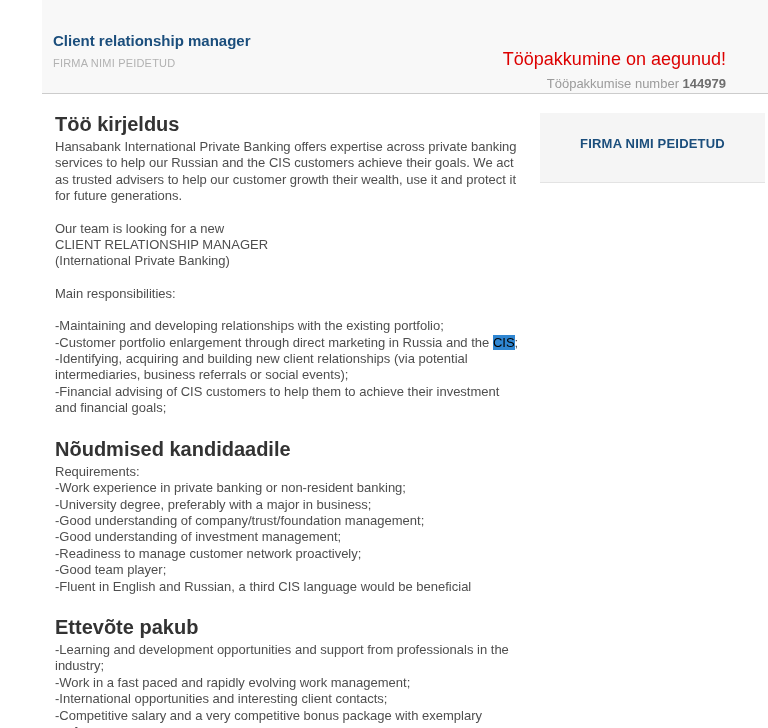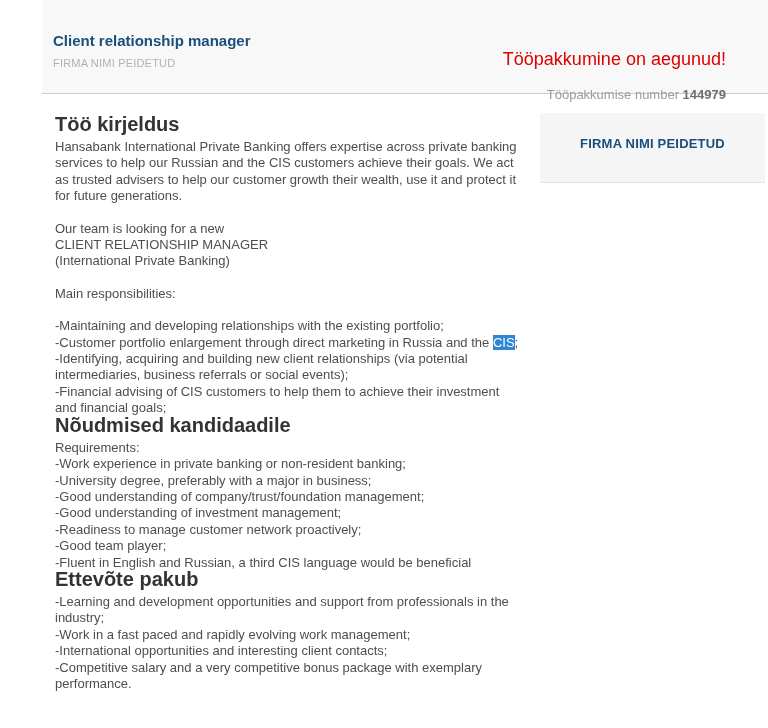--- a/index.html
+++ b/index.html
@@ -34,21 +34,21 @@
   .header-right {
     position: absolute; top: 9px; right: 42px;
     text-align: right;
   }
   .expired-notice {
     font-size: 18px; font-weight: normal;
     color: var(--expired-red, #dd0000);
     margin-top: 40px;
   }
   .offer-number-line {
-    margin-top: 17px;
+    margin-top: 6px;
     font-size: 13px; color: #9b9b9b;
   }
   .offer-number-value { font-weight: bold; color: #6e6e6e; }
 
   
   .sidebar-box {
     position: absolute; left: 540px; top: 113px; width: 225px; height: 70px;
     background: #f5f5f5;
     border-bottom: 1px solid #e3e3e3;
     box-sizing: border-box;
@@ -60,31 +60,31 @@
     letter-spacing: 0.2px;
     margin-bottom: 8px;
   }
 
   
   .main {
     position: absolute; left: 55px; top: 116px; width: 465px;
     font-size: 13px; line-height: 16.4px;
     color: #4e4e4e;
   }
-  .section + .section { }
+  .section + .section { margin-top: 24px; }
   .section-heading {
     margin: 0 0 6px 0;
     font-size: 20px; line-height: 17px; font-weight: bold;
     color: #333333;
   }
   .para { margin: 0; }
   .para + .para { margin-top: 16px; }
   .hl {
     background: var(--highlight-blue, #2f86d2);
-    color: #ffffff;
+    color: #000000;
   }
 </style>
 </head>
 <body>
 
 <div class="header-band">
   <h1 class="job-title">Client relationship manager</h1>
   <div class="company-header">FIRMA NIMI PEIDETUD</div>
   <div class="header-right">
     <div class="expired-notice">Tööpakkumine on aegunud!</div>

